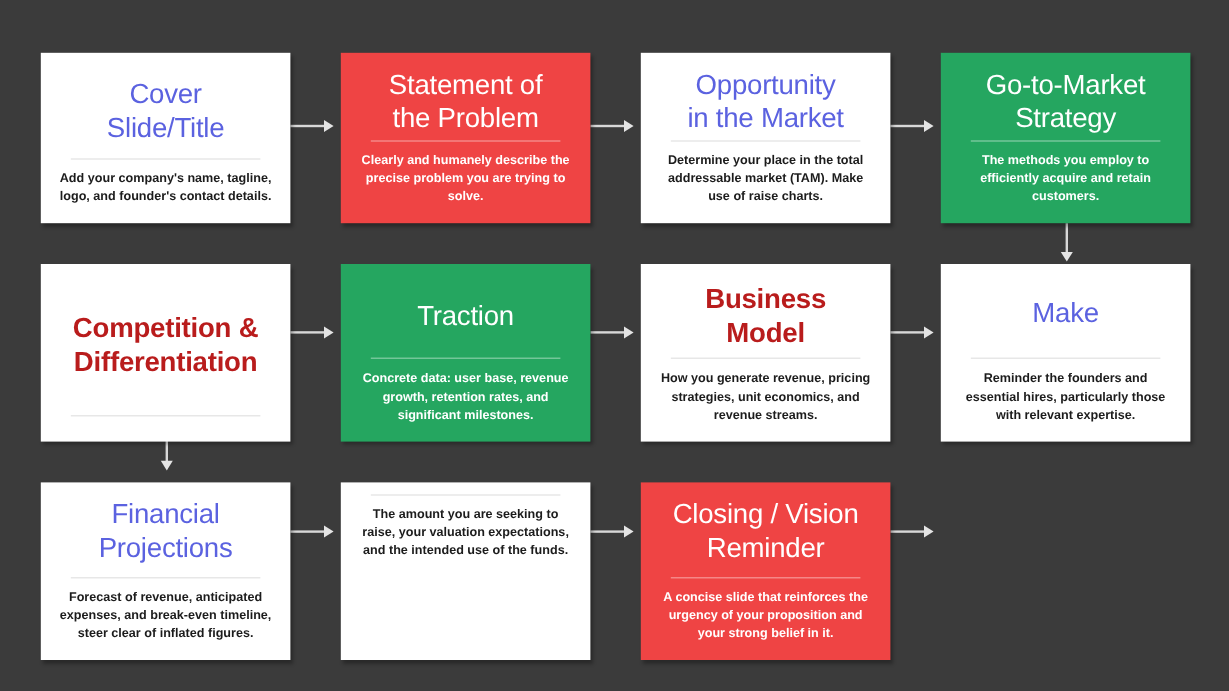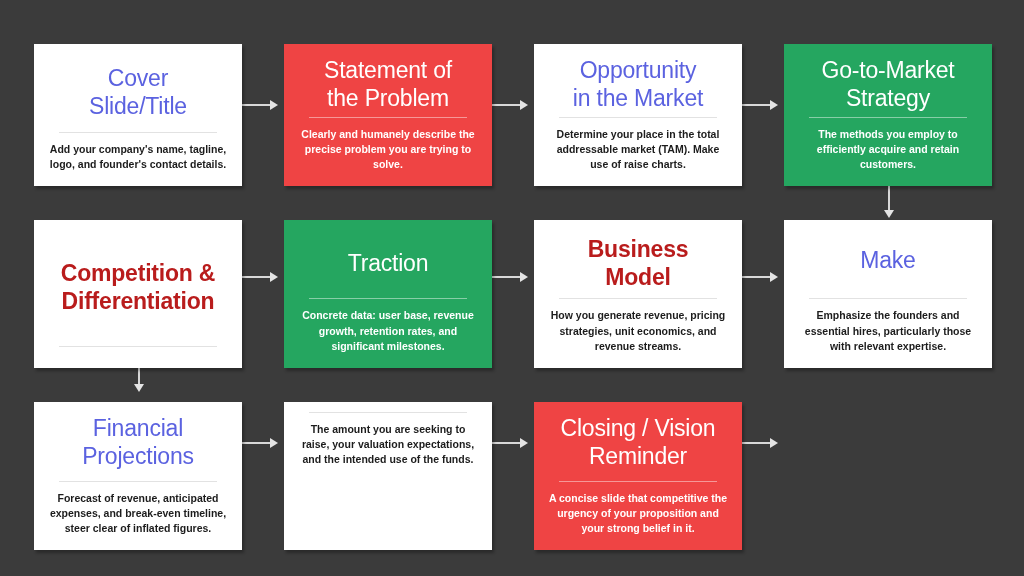--- a/index.html
+++ b/index.html
@@ -225,34 +225,34 @@
 
     <div class="card r2 accent-green">
       <div class="card-title">Business<br>Model</div>
       <div class="card-rule"></div>
       <div class="card-desc">How you generate revenue, pricing strategies, unit economics, and revenue streams.</div>
     </div>
 
     <div class="card r3">
       <div class="card-title">Make</div>
       <div class="card-rule"></div>
-      <div class="card-desc">Emphasize the founders and essential hires, particularly those with relevant expertise.</div>
+      <div class="card-desc">Reminder the founders and essential hires, particularly those with relevant expertise.</div>
     </div>
 
     <div class="card r3">
       <div class="card-title">Financial<br>Projections</div>
       <div class="card-rule"></div>
       <div class="card-desc">Forecast of revenue, anticipated expenses, and break-even timeline, steer clear of inflated figures.</div>
     </div>
 
     <div class="card r3">
       <div class="card-rule"></div>
       <div class="card-desc">The amount you are seeking to raise, your valuation expectations, and the intended use of the funds.</div>
     </div>
 
     <div class="card r3 theme-blue">
       <div class="card-title">Closing / Vision<br>Reminder</div>
       <div class="card-rule"></div>
-      <div class="card-desc">A concise slide that competitive the urgency of your proposition and your strong belief in it.</div>
+      <div class="card-desc">A concise slide that reinforces the urgency of your proposition and your strong belief in it.</div>
     </div>
 
   </div>
 </div>
 
 </body></html>

